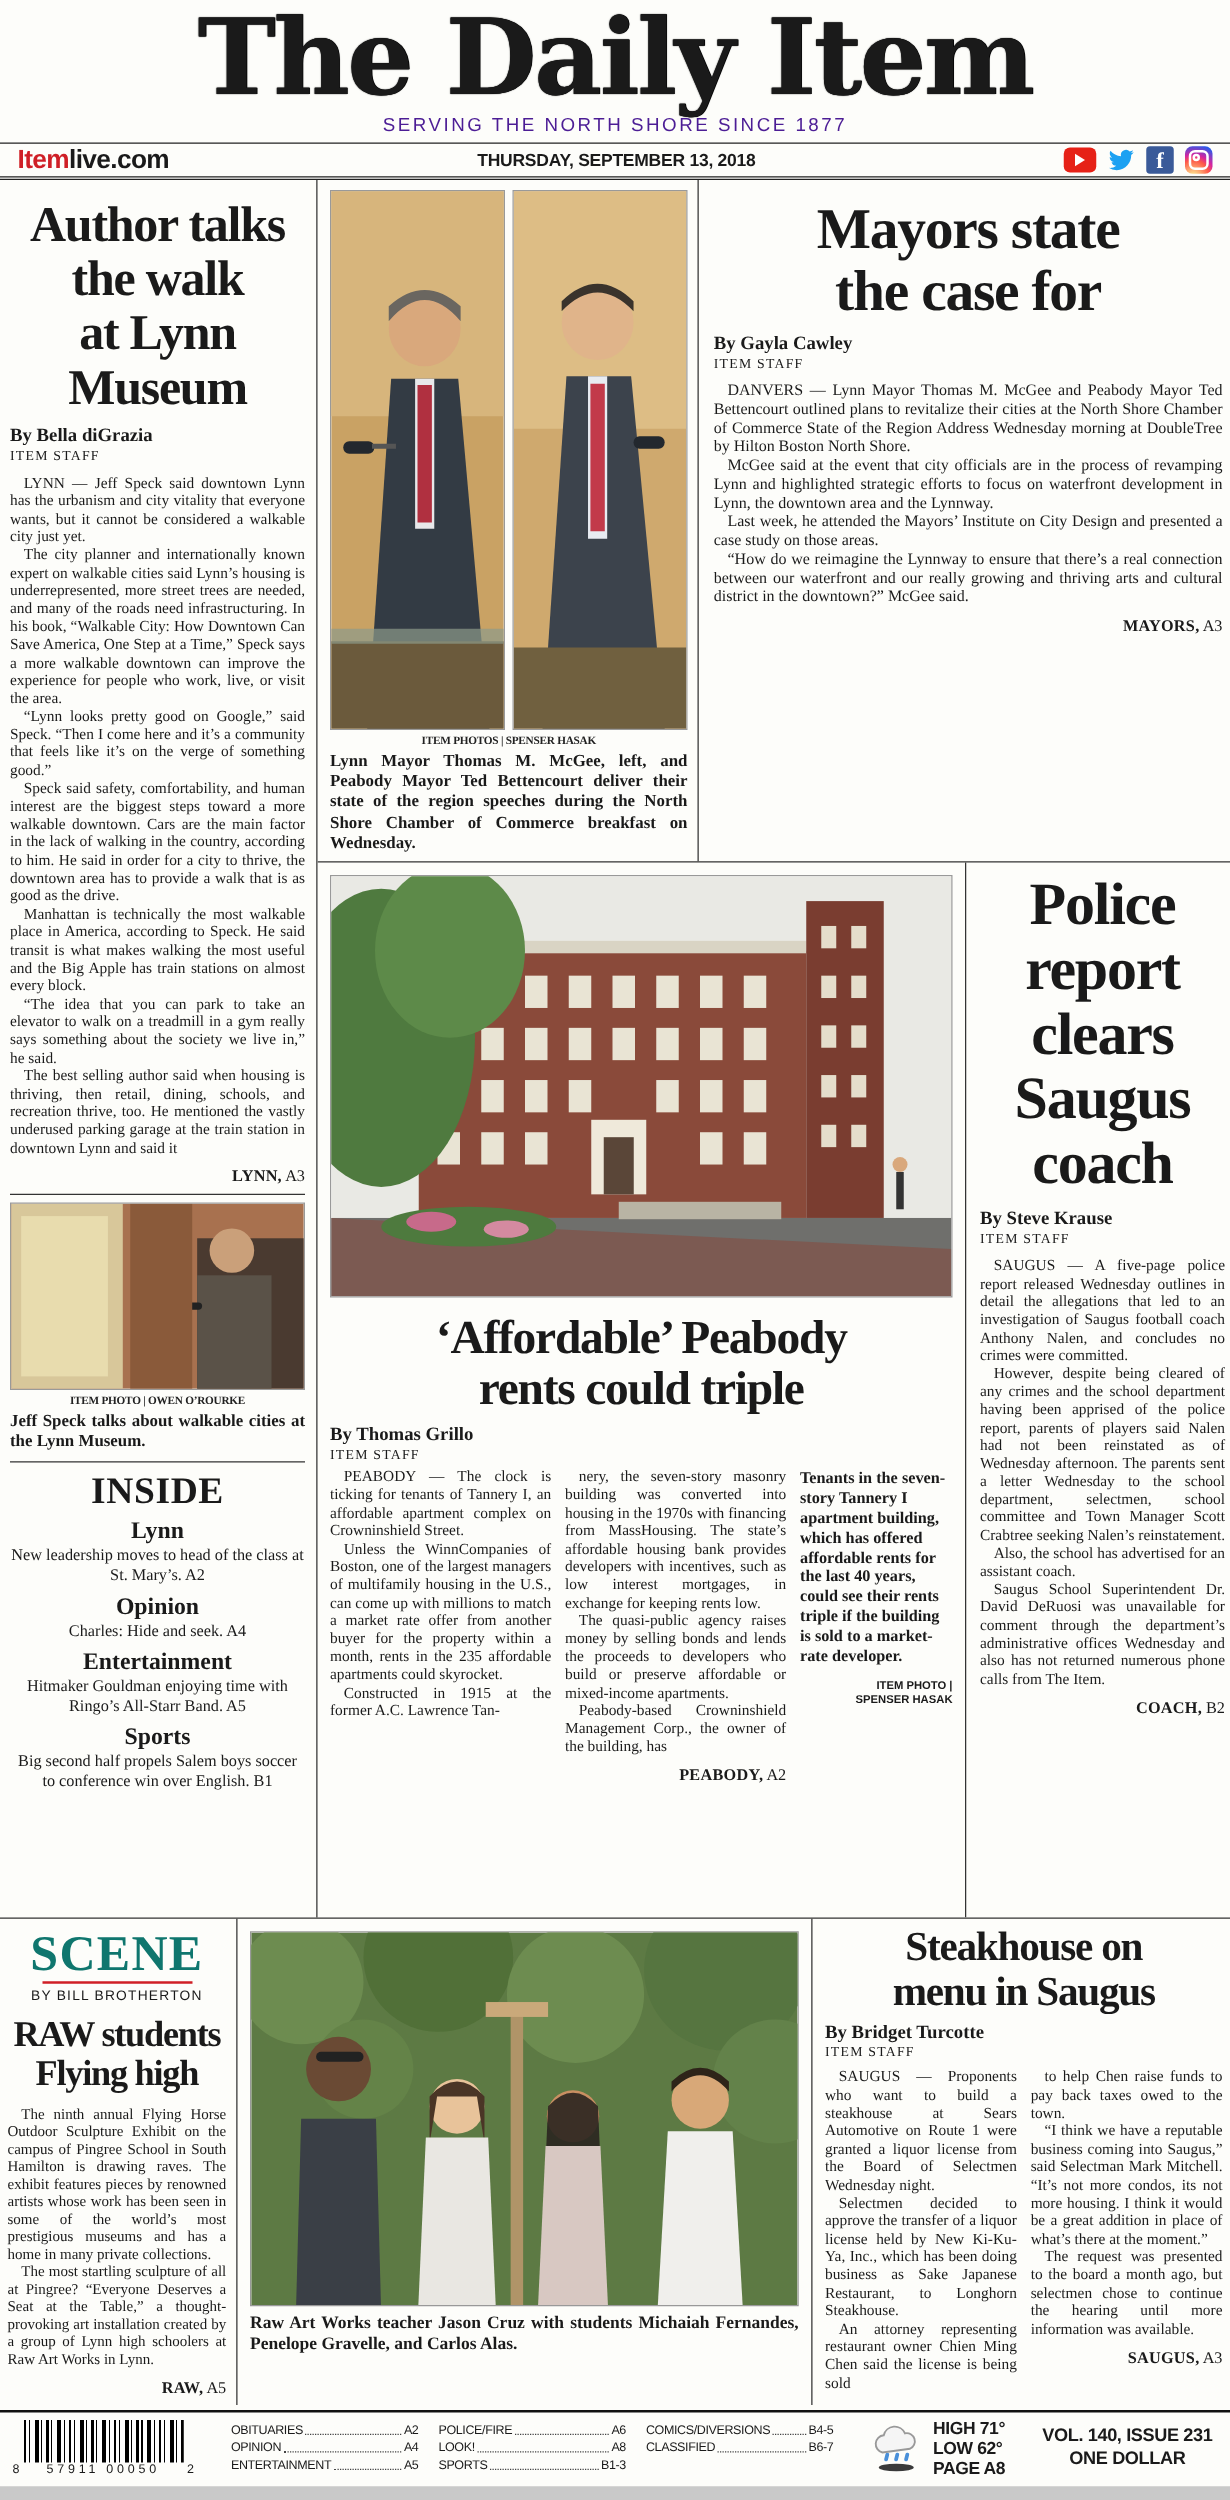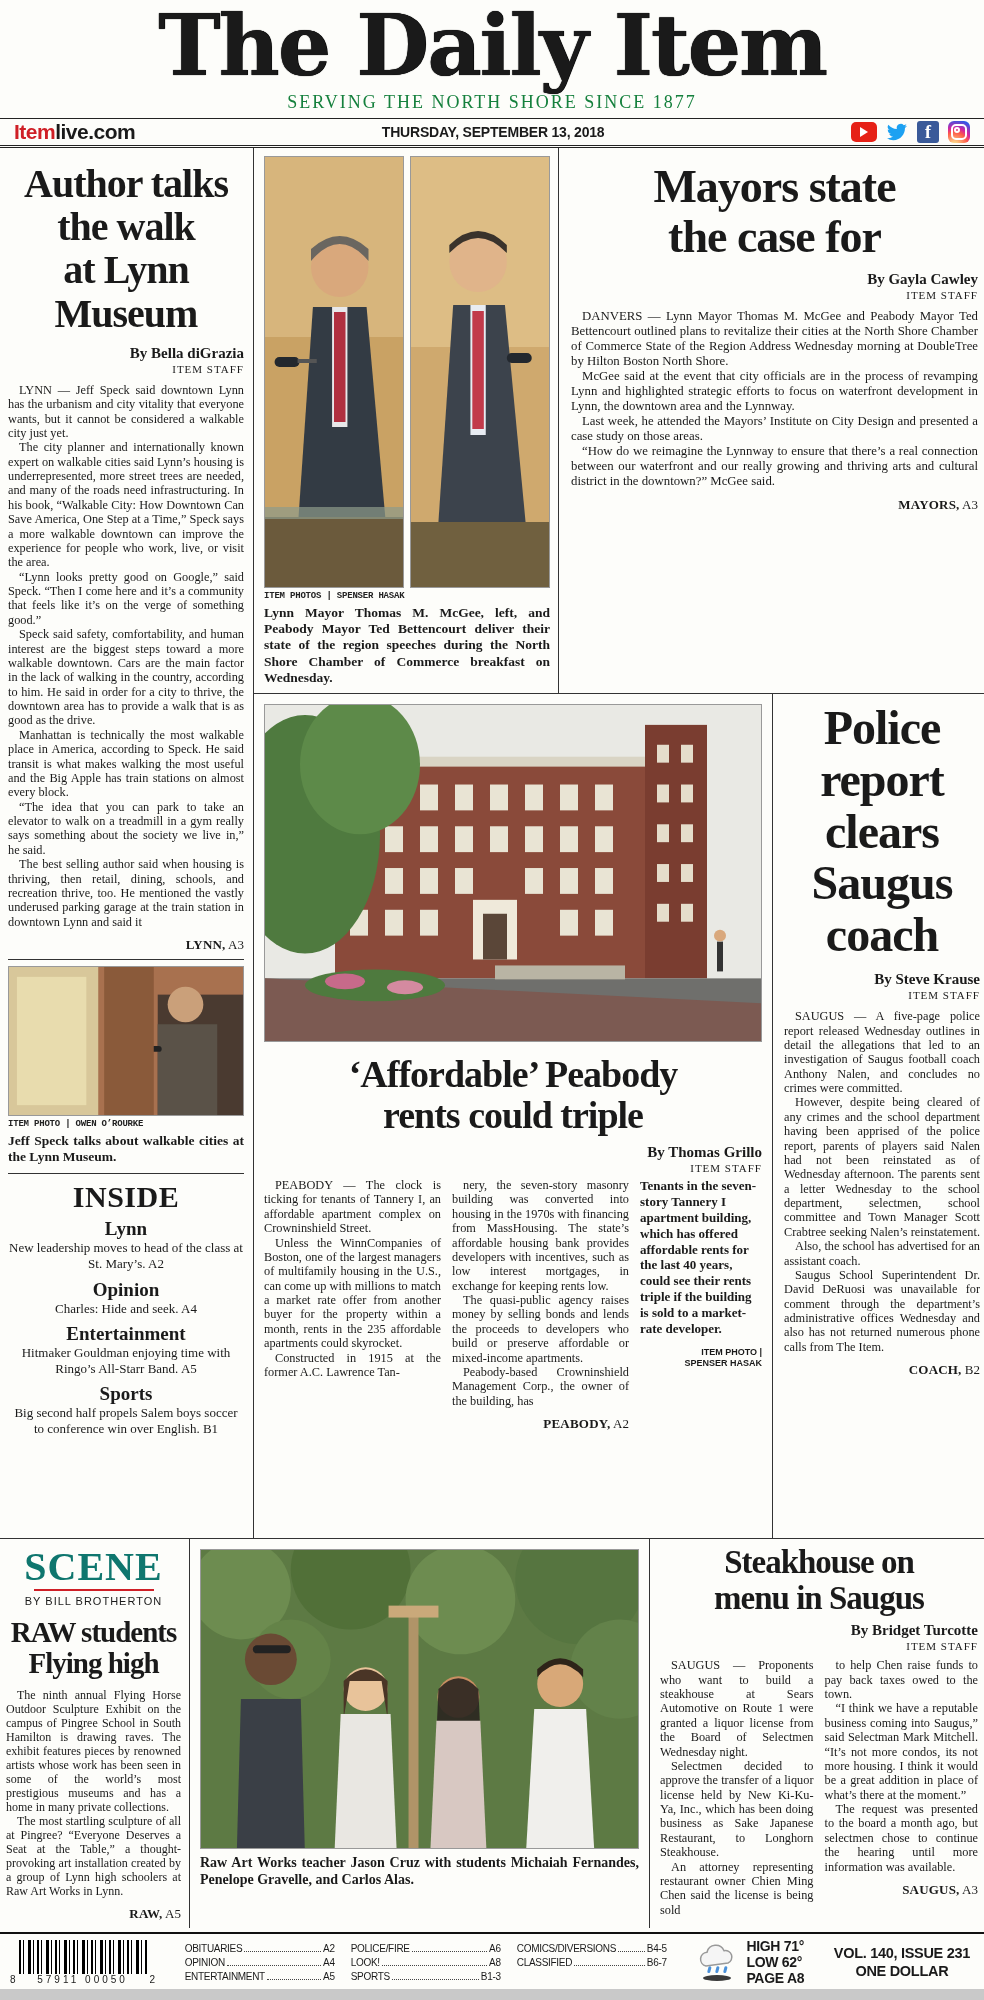--- a/index.html
+++ b/index.html
@@ -10,22 +10,22 @@
     font-family:"Liberation Serif", serif;
   }
   
   .masthead { text-align:center; padding-top:4px; }
   .masthead-title {
     font-family:"DejaVu Serif", serif; font-weight:bold;
     font-size:84px; line-height:1.0; letter-spacing:-2px;
     text-shadow:0 0 1px #000, 0.5px 0 0 #000;
   }
   .masthead-tagline {
-    font-family:Liberation Serif, serif; font-size:18px;
-    letter-spacing:2px; color:#15803d; margin-top:4px; padding-bottom:5px;
+    font-family:Liberation Sans, sans-serif; font-size:15px;
+    letter-spacing:2px; color:#4c1d95; margin-top:4px; padding-bottom:5px;
   }
   .topbar {
     border-top:1px solid #222; border-bottom:3px double #222;
     display:flex; align-items:center; justify-content:space-between;
     height:30px; padding:0 14px;
   }
   .site-name { font-family:"Liberation Sans", sans-serif; font-weight:bold; font-size:21px; letter-spacing:-0.5px; }
   .site-name .red { color:#cf1f26; }
   .bar-date { font-family:"Liberation Sans", sans-serif; font-weight:bold; font-size:14px; letter-spacing:-0.2px; }
   .socials { display:flex; align-items:center; gap:9px; }
@@ -33,27 +33,27 @@
   .yt { background:#e62117; border-radius:5px; width:26px; height:20px; }
   .yt-tri { width:0; height:0; border-left:8px solid #fff; border-top:5px solid transparent; border-bottom:5px solid transparent; }
   .fb { background:#3a5a99; border-radius:3px; color:#fff; font-family:"Liberation Serif",serif; font-weight:bold; font-size:18px; }
   .ig { border-radius:6px; background:radial-gradient(circle at 30% 110%, #fdf497 0%, #fd5949 45%, #d6249f 60%, #285aeb 90%); position:relative; }
   .ig-cam { position:absolute; inset:3px; border:2px solid #fff; border-radius:5px; }
   .ig-lens { position:absolute; left:6px; top:6px; width:6px; height:6px; border:2px solid #fff; border-radius:50%; }
   
   .rule { border:none; border-top:1px solid #333; }
   .headline { font-weight:bold; text-align:center; letter-spacing:-1px; }
   .hl-line { display:block; line-height:1.08; }
-  .byline-block { text-align:right; margin:10px 0 8px; }
+  .byline-block { text-align:left; margin:10px 0 8px; }
   .byline { font-weight:bold; font-size:15px; }
   .org { font-size:11px; letter-spacing:1px; margin-top:1px; }
   .body-p { font-size:12.3px; line-height:1.17; text-align:justify; text-indent:11px; }
   .jump { text-align:right; font-size:13px; margin-top:8px; }
   .jump b { letter-spacing:0.2px; }
-  .credit { font-family:Liberation Mono, monospace; font-weight:bold; font-size:9px; letter-spacing:-0.2px; text-align:left; color:#222; margin:3px 0 4px; }
+  .credit { font-family:Liberation Serif, serif; font-weight:bold; font-size:9px; letter-spacing:-0.2px; text-align:center; color:#222; margin:3px 0 4px; }
   .photo-caption { font-weight:bold; font-size:13.5px; line-height:1.2; text-align:justify; }
   .ph { border:1px solid #999; display:block; }
   
   .main-top { display:flex; height:1390px; }
   .left-rail { width:254px; border-right:1px solid #333; padding:8px 9px 0 8px; overflow:hidden; }
   .right-region { flex:1; display:flex; flex-direction:column; overflow:hidden; }
   .row1a { display:flex; height:545px; }
   .photos-block { width:304px; padding:8px 8px 0 10px; }
   .mayor-photos { display:flex; gap:6px; height:432px; }
   .mayor-photos svg { flex:1; }

